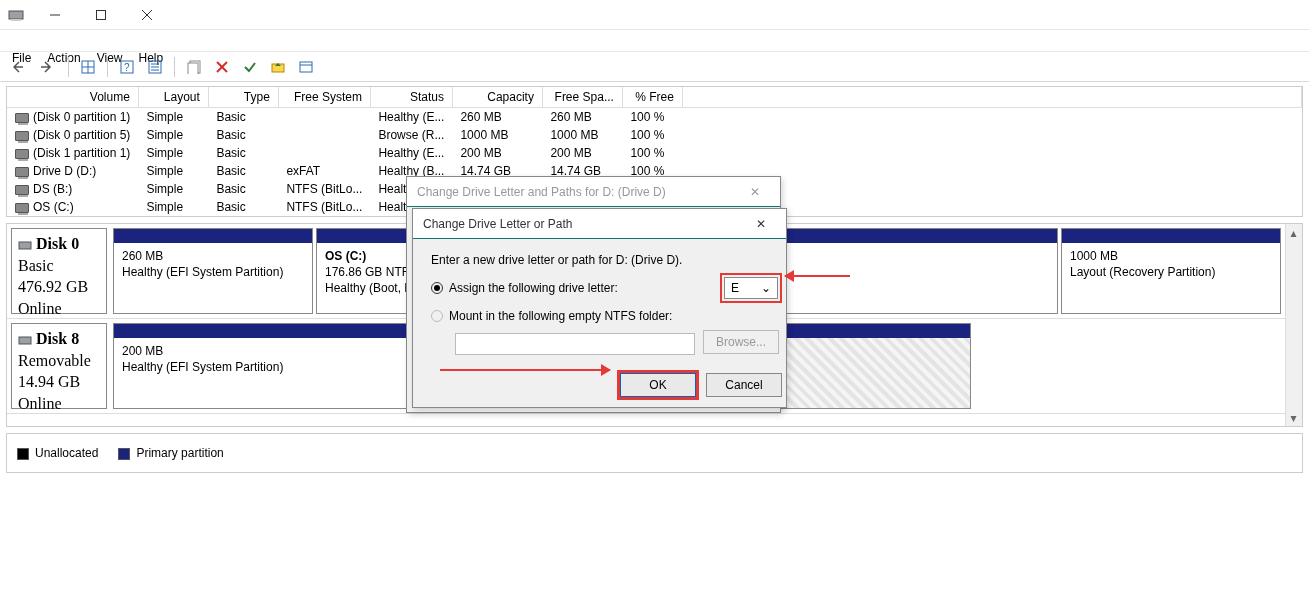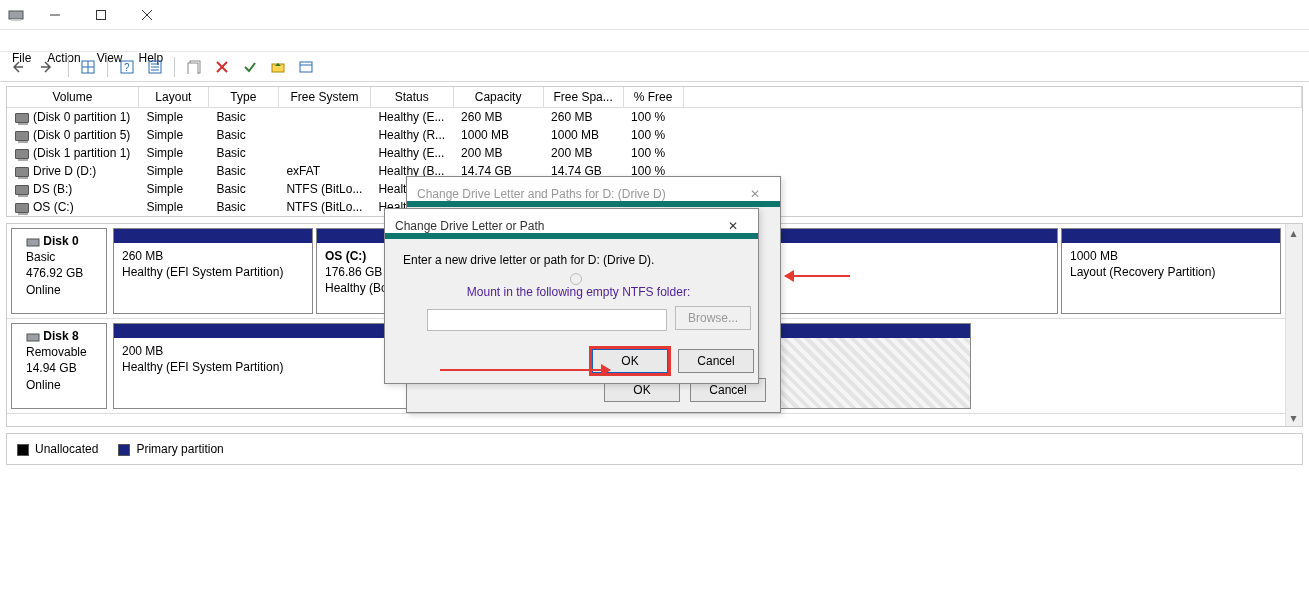--- a/index.html
+++ b/index.html
@@ -61,21 +61,21 @@
     width: 22px; height: 22px;
     display: flex; align-items: center; justify-content: center;
     border: 1px solid transparent;
   }
   .tb-sep { width:1px; height:20px; background:#ccc; margin:0 2px; }
 
   
   .vol-table-wrap { border: 1px solid #ccc; margin: 4px 6px 6px 6px; }
   .vol-table { width: 100%; border-collapse: collapse; }
   .vol-table th {
-    text-align: center;
+    text-align: right;
     font-weight: normal;
     padding: 3px 8px;
     background: #fff;
     border-right: 1px solid #ddd;
     border-bottom: 1px solid #ddd;
     position: relative;
   }
   .vol-table td {
     padding: 2px 8px;
     white-space: nowrap;
@@ -93,72 +93,73 @@
   .graph-scroll { position:absolute; right:0; top:0; bottom:0; width:17px; background:#f0f0f0; border-left:1px solid #ddd; }
   .graph-scroll .arrow { width:15px; height:17px; display:flex; align-items:center; justify-content:center; color:#666; }
   .graph-scroll .arrow.down { position:absolute; bottom:0; }
   .disk-row {
     display:flex; height:95px; border-bottom:1px solid #ddd;
     padding:4px; gap:6px; margin-right:17px;
   }
   .disk-info {
     width:96px; flex:0 0 96px;
     border:1px solid #888;
-    padding:4px 14px;
+    padding:4px 6px;
     background:#fff;
-    font-size:12px;
+    font-size:16px;
     line-height:1.35;
+    font-family:Liberation Serif, serif;
   }
   .disk-info svg { vertical-align:middle; }
   .disk-info .dn { font-weight:bold; }
   .parts { flex:1; display:flex; gap:3px; }
   .part {
     border:1px solid #888;
     display:flex; flex-direction:column;
     min-width:0;
   }
   .part .hdr { height:14px; background:#1a237e; }
   .part .body { flex:1; padding:5px 8px; background:#fff; line-height:1.35; overflow:hidden; }
   .part.hatch .body {
     background-image: repeating-linear-gradient(45deg, #f5f5f5 0 4px, #e4e4e4 4px 8px);
   }
   .part .body .pt-title { font-weight:bold; }
 
   
   .legend {
-    height:32px; border:1px solid #ccc; margin:0 6px;
+    height:40px; border:1px solid #ccc; margin:0 6px;
     display:flex; align-items:center; gap:20px; padding:0 10px;
   }
   .legend .swatch { width:12px; height:12px; display:inline-block; border:1px solid #555; margin-right:6px; vertical-align:middle;}
   .sw-unalloc { background:#000; }
   .sw-primary { background:#1a237e; }
 
   
   .dialog {
     position:absolute;
     background:#fff;
     border:1px solid #888;
     box-shadow:2px 2px 6px rgba(0,0,0,.15);
   }
   .dialog .dlg-title {
-    height:30px; display:flex; align-items:flex-end;
-    padding:0 10px; border-bottom:6px solid #0f766e;
+    height:30px; display:flex; align-items:center;
+    padding:0 10px; border-bottom:1px solid #0f766e;
     color:#333; background:#fff;
   }
   .dialog .dlg-title.inactive { color:#999; }
   .dialog .dlg-title .spacer { flex:1; }
   .dialog .dlg-close { width:30px; text-align:center; }
   .dialog .dlg-body { padding:14px 4px 10px 18px; background:#f0f0f0; }
   .radio-line { display:flex; align-items:center; margin:6px 0;}
   .radio-line .circle {
     width:12px; height:12px; border:1px solid #333; border-radius:50%;
     margin-right:6px; display:inline-flex; align-items:center; justify-content:center;
   }
   .radio-line.checked .circle::after{ content:""; width:6px; height:6px; background:#000; border-radius:50%;}
-  .radio-line.disabled { color:#4c1d95;flex-direction:column; }
+  .radio-line.disabled { color:#000000; }
   .radio-line.disabled .circle { border-color:#bbb; }
   .drive-select {
     width:54px; height:22px; border:1px solid #888; background:#fff;
     display:inline-flex; align-items:center; justify-content:space-between;
     padding:0 6px; margin-left:auto;
   }
   .drive-select-wrap { border:2px solid #e53935; padding:2px; display:inline-block; }
   .folder-input {
     width:240px; height:22px; border:1px solid #bbb; background:#fff;
     margin:4px 0 0 24px; display:block;
@@ -326,21 +327,21 @@
           <td>260 MB</td>
           <td>260 MB</td>
           <td>100 %</td>
           <td></td>
         </tr>
         <tr class="row">
           <td><span class="disk-glyph"></span>(Disk 0 partition 5)</td>
           <td>Simple</td>
           <td>Basic</td>
           <td></td>
-          <td>Healthy (R...</td>
+          <td>Browse (R...</td>
           <td>1000 MB</td>
           <td>1000 MB</td>
           <td>100 %</td>
           <td></td>
         </tr>
         <tr class="row">
           <td><span class="disk-glyph"></span>(Disk 1 partition 1)</td>
           <td>Simple</td>
           <td>Basic</td>
           <td></td>
@@ -466,28 +467,39 @@
       <span class="btn">
           <span>OK</span>
         </span>
       <span class="btn">
           <span>Cancel</span>
         </span>
     </div>
   </div>
 </div>
 
-<div class="dialog" style="left:384px; top:208px; width:375px;">
+<div class="dialog" style="left:412px; top:208px; width:375px;">
   <div class="dlg-title">
     <span>Change Drive Letter or Path</span>
     <span class="spacer"></span>
     <span class="dlg-close">✕</span>
   </div>
   <div class="dlg-body">
     <div style="margin-bottom:6px;">Enter a new drive letter or path for D: (Drive D).</div>
+    <div class="radio-line checked">
+      <span class="circle"></span>
+      <span>Assign the following drive letter:</span>
+      <span style="flex:1"></span>
+      <span class="drive-select-wrap">
+        <span class="drive-select">
+          <span>E</span>
+          <span>⌄</span>
+        </span>
+      </span>
+    </div>
     <div class="radio-line disabled">
       <span class="circle"></span>
       <span>Mount in the following empty NTFS folder:</span>
     </div>
     <div style="display:flex; align-items:center;">
       <span class="folder-input"></span>
       <span class="btn disabled" style="margin-left:8px;">
           <span>Browse...</span>
         </span>
     </div>

